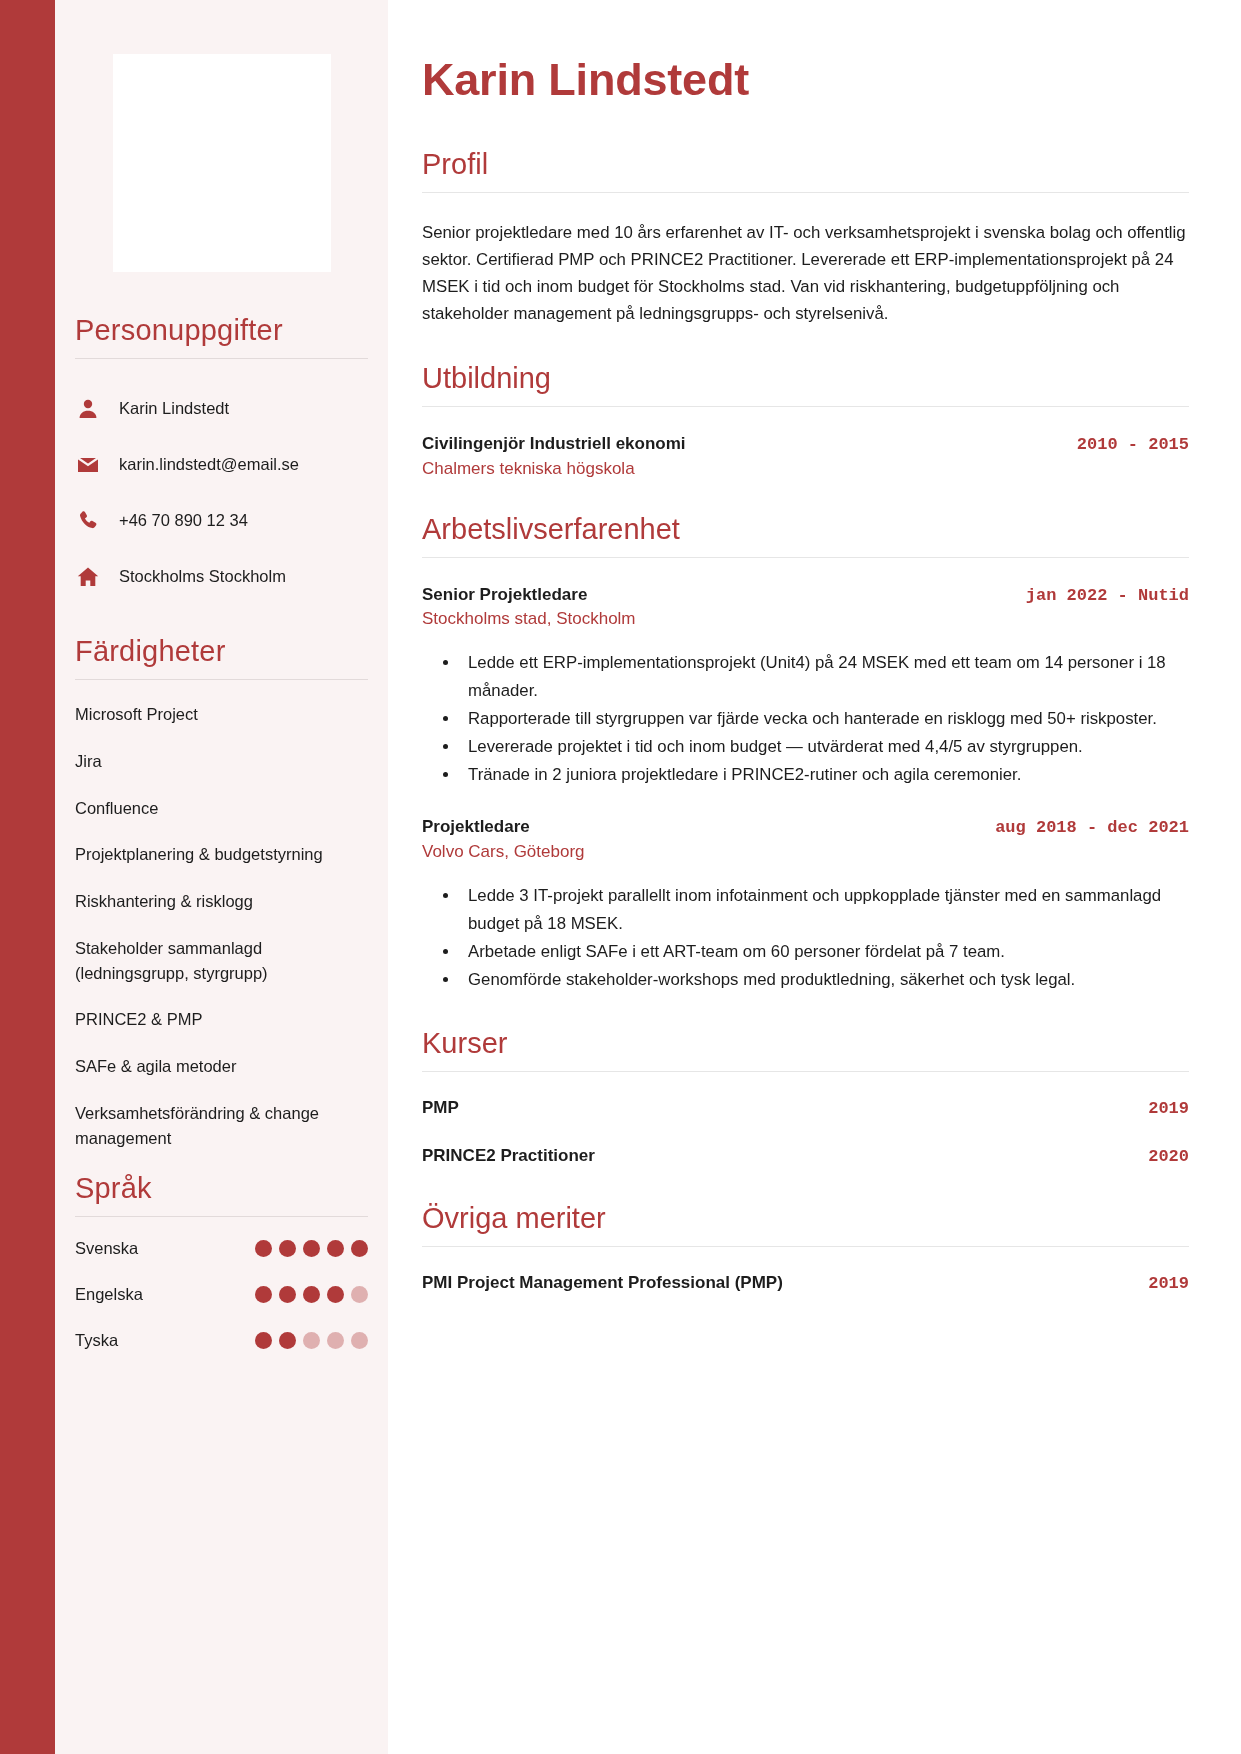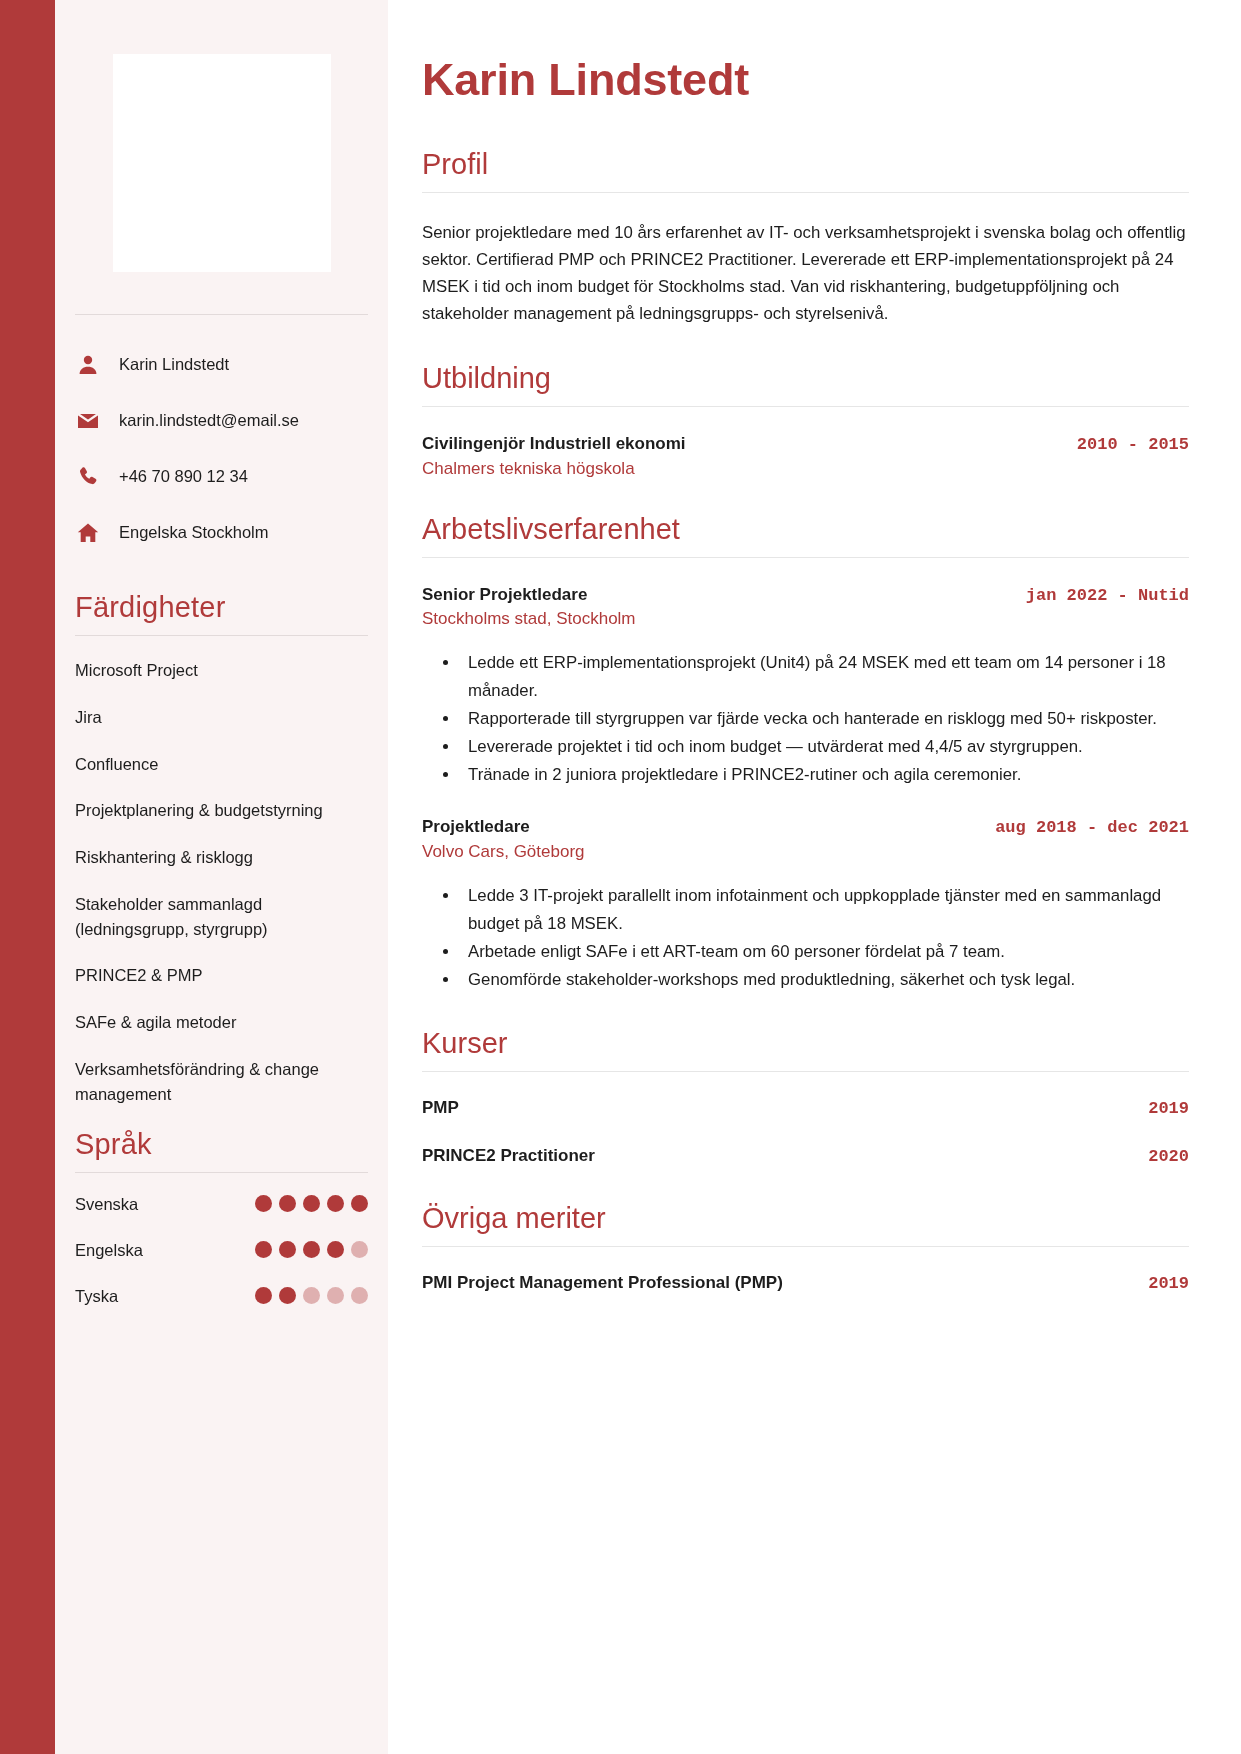--- a/index.html
+++ b/index.html
@@ -88,21 +88,21 @@
     font-size: 16.5px;
     color: #1d1d1d;
     line-height: 1.5;
     margin-bottom: 22px;
   }
 
   .sec-lang { margin-top: 8px; }
   .lang-list { margin-top: 22px; }
   .lang-row {
     display: flex;
-    align-items: flex-start;
+    align-items: center;
     justify-content: space-between;
     margin-bottom: 27px;
   }
   .lang-name {
     font-size: 16.5px;
     color: #1d1d1d;
   }
   .dots { display: flex; gap: 7px; }
   .dot {
     width: 17px;
@@ -192,20 +192,21 @@
   <div class="stripe"></div>
 
   <aside class="sidebar">
 
     <div class="photo-wrap">
       <div class="photo"></div>
     </div>
 
     <section class="sec-personal">
       <div class="side-h-wrap">
+        <h2 class="side-h">Personuppgifter</h2>
         <div class="rule"></div>
       </div>
       <div class="contact-list">
 
         <div class="contact-row">
           <span class="c-icon">
             <svg width="24" height="24" viewBox="0 0 24 24">
                 <circle cx="12" cy="7" r="4.2"></circle>
                 <path d="M3.6 21c0-4.5 3.8-7.2 8.4-7.2s8.4 2.7 8.4 7.2z"></path>
               </svg>
@@ -231,21 +232,21 @@
           </span>
           <span class="c-text">+46 70 890 12 34</span>
         </div>
 
         <div class="contact-row">
           <span class="c-icon">
             <svg width="24" height="24" viewBox="0 0 24 24">
                 <path d="M12 2.6L1.8 11.2h2.9V21h5v-5.6h4.6V21h5v-9.8h2.9z"></path>
               </svg>
           </span>
-          <span class="c-text">Engelska Stockholm</span>
+          <span class="c-text">Stockholms Stockholm</span>
         </div>
 
       </div>
     </section>
 
     <section class="sec-skills">
       <h2 class="side-h">Färdigheter</h2>
       <div class="rule"></div>
       <div class="skills-list">
         <div class="skill-item">Microsoft Project</div>

